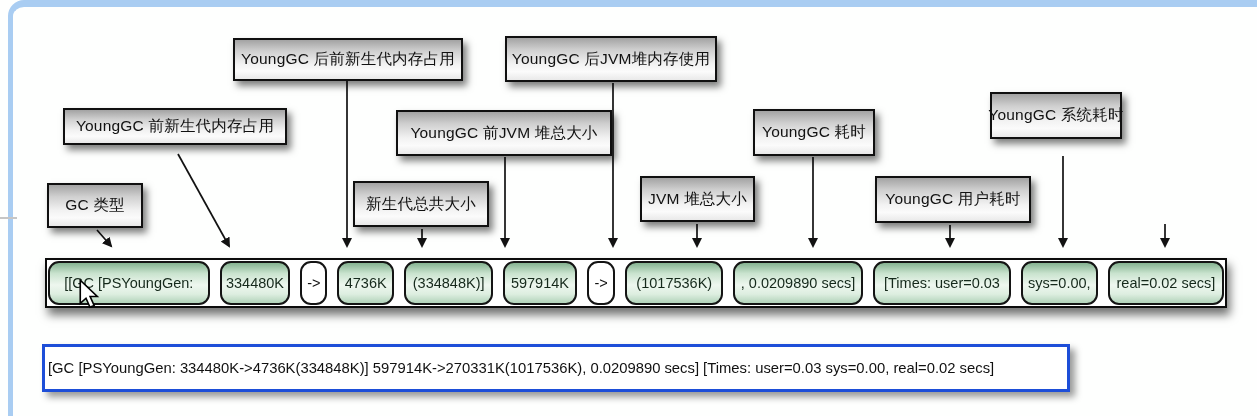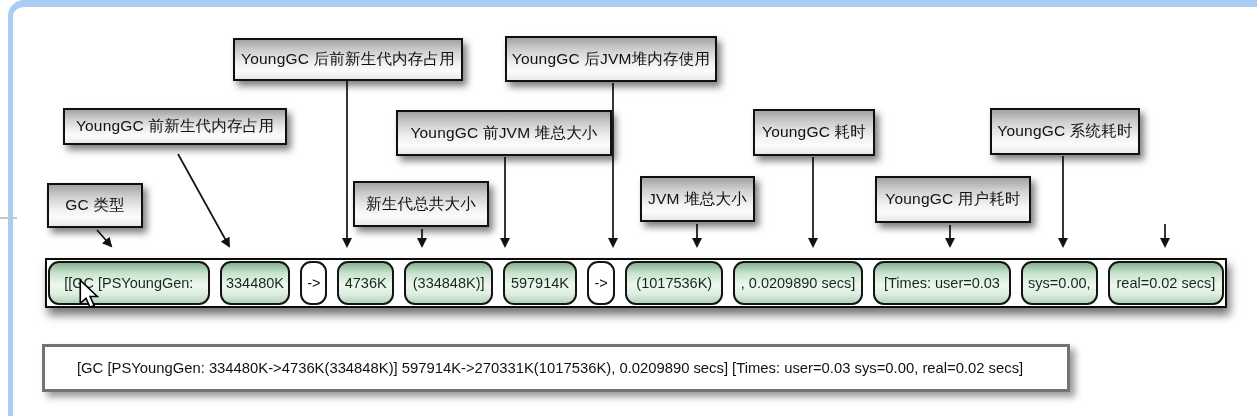--- a/index.html
+++ b/index.html
@@ -30,23 +30,23 @@
         display:flex;gap:10px;padding:1px;
         box-shadow:3px 7px 9px rgba(0,0,0,0.55);}
   .pill{flex:1 1 auto;box-sizing:border-box;border:2px solid #141414;border-radius:11px;
         background:linear-gradient(180deg,#85b391 0%,#c9e3ce 26%,#eef7ef 55%,#ddeee0 78%,#b2d3ba 100%);
         display:flex;align-items:center;justify-content:center;
         font-size:14.5px;color:#15291b;white-space:nowrap;overflow:hidden;}
   .pill.white{background:#ffffff;color:#111;}
 
   
   .logbox{position:absolute;left:42px;top:344px;width:1028px;height:48px;
-          box-sizing:border-box;border:3px solid #737373;background:#ffffff;
+          box-sizing:border-box;border:3px solid #1d4ed8;background:#ffffff;
           box-shadow:5px 5px 7px rgba(0,0,0,0.4);
-          display:flex;align-items:center;padding-left:32px;
+          display:flex;align-items:center;padding-left:3px;
           font-size:14.8px;white-space:nowrap;}
 
   .cursor{position:absolute;left:76px;top:279px;width:26px;height:30px;pointer-events:none;}
 </style>
 </head>
 <body>
 
 <div class="stage">
 
   <div class="frame"></div>
@@ -73,21 +73,21 @@
 
   <div class="gbox" style="left:47px;top:183px;width:96px;height:45px">GC 类型</div>
   <div class="gbox" style="left:63px;top:108px;width:224px;height:37px">YoungGC 前新生代内存占用</div>
   <div class="gbox" style="left:233px;top:38px;width:230px;height:43px">YoungGC 后前新生代内存占用</div>
   <div class="gbox" style="left:353px;top:181px;width:136px;height:46px">新生代总共大小</div>
   <div class="gbox" style="left:396px;top:110px;width:216px;height:46px">YoungGC 前JVM 堆总大小</div>
   <div class="gbox" style="left:505px;top:36px;width:212px;height:46px">YoungGC 后JVM堆内存使用</div>
   <div class="gbox" style="left:640px;top:176px;width:115px;height:46px">JVM 堆总大小</div>
   <div class="gbox" style="left:753px;top:109px;width:122px;height:47px">YoungGC 耗时</div>
   <div class="gbox" style="left:875px;top:176px;width:156px;height:47px">YoungGC 用户耗时</div>
-  <div class="gbox" style="left:990px;top:108px;width:150px;height:47px">YoungGC 系统耗时</div>
+  <div class="gbox" style="left:990px;top:92px;width:132px;height:47px">YoungGC 系统耗时</div>
 
   <div class="grow">
     <div class="pill" style="flex-basis:164px">[[GC [PSYoungGen:</div>
     <div class="pill" style="flex-basis:72px">334480K</div>
     <div class="pill white" style="flex-basis:27px">-&gt;</div>
     <div class="pill" style="flex-basis:58px">4736K</div>
     <div class="pill" style="flex-basis:90px">(334848K)]</div>
     <div class="pill" style="flex-basis:75px">597914K</div>
     <div class="pill white" style="flex-basis:29px">-&gt;</div>
     <div class="pill" style="flex-basis:99px">(1017536K)</div>

